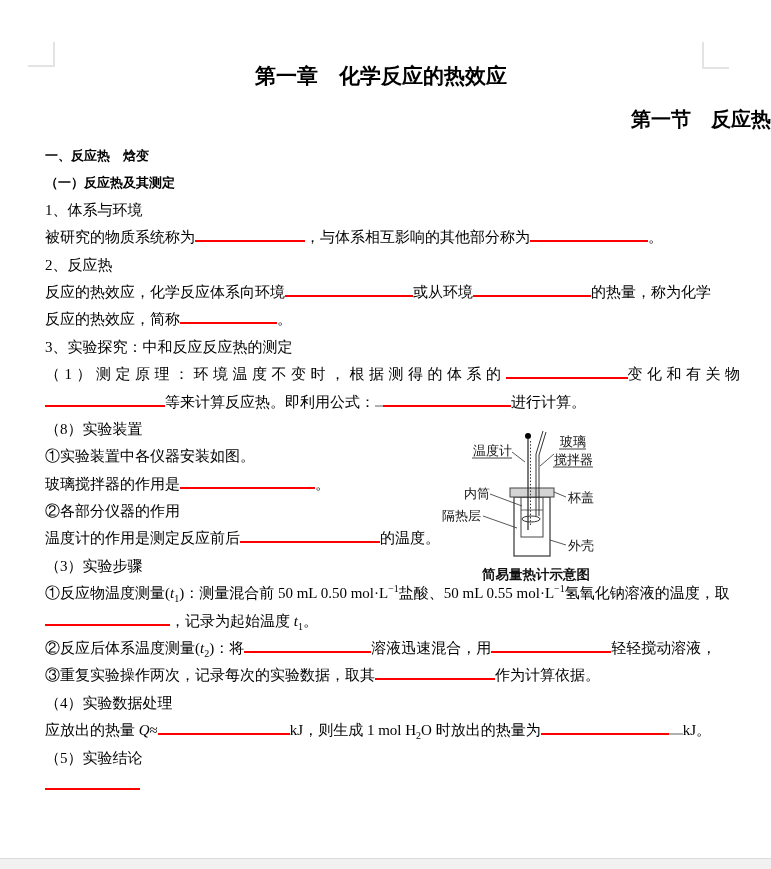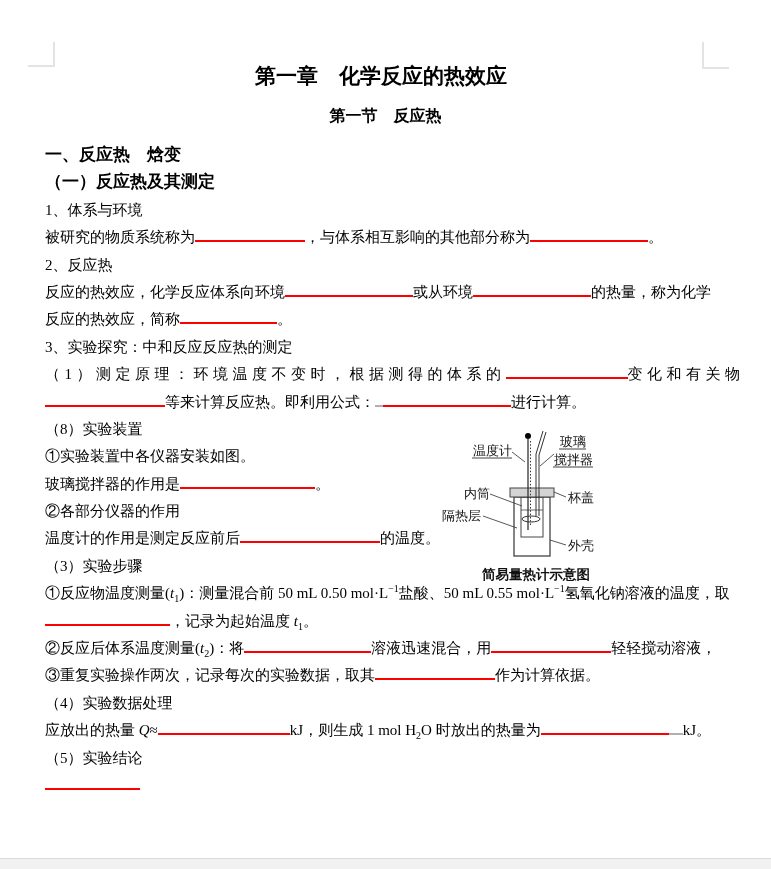--- a/index.html
+++ b/index.html
@@ -6,25 +6,25 @@
   #page{
     position:relative;width:771px;height:869px;background:#ffffff;overflow:hidden;
     font-family:"Liberation Serif","DejaVu Serif",serif;color:#000;
   }
   .corner-tl{position:absolute;left:28px;top:42px;width:25px;height:23px;
     border-right:2px solid #e3e3e3;border-bottom:2px solid #e3e3e3;}
   .corner-tr{position:absolute;left:702px;top:42px;width:25px;height:25px;
     border-left:2px solid #e3e3e3;border-bottom:2px solid #e3e3e3;}
   .chapter-title{position:absolute;top:62px;left:0;width:762px;text-align:center;
     font-size:21px;font-weight:bold;font-family:"Liberation Sans","DejaVu Sans",sans-serif;}
-  .section-title{position:absolute;top:106px;left:0;width:771px;text-align:center;
-    font-size:16px;font-weight:bold;font-family:"Liberation Sans","DejaVu Sans",sans-serif;}
+  .section-title{position:absolute;top:106px;left:0;width:771px;text-align:right;
+    font-size:20px;font-weight:bold;font-family:"Liberation Sans","DejaVu Sans",sans-serif;}
   .doc-body{position:absolute;top:142px;left:45px;width:700px;height:716px;overflow:hidden;}
   .line{height:27.4px;line-height:27.4px;font-size:15px;white-space:nowrap;}
-  .line.h1,.line.h2{font-weight:bold;font-family:Liberation Mono, monospace;font-size:17px;}
+  .line.h1,.line.h2{font-weight:bold;font-family:Liberation Sans, sans-serif;font-size:13px;}
   .line.ls{letter-spacing:4.5px;}
   .blank{display:inline-block;border-bottom:2px solid #fe0000;height:13px;}
   sub{font-size:10px;line-height:0;}
   sup{font-size:10px;line-height:0;}
   .it{font-style:italic;}
   .diagram{position:absolute;left:440px;top:426px;width:260px;height:162px;}
   .diagram svg{display:block;}
   .diagram text{font-size:13px;fill:#111;font-family:"Liberation Serif","DejaVu Serif",serif;}
   .diagram text.cap{font-size:13.5px;font-weight:bold;}
   .page-bottom{position:absolute;left:0;top:858px;width:771px;height:11px;

